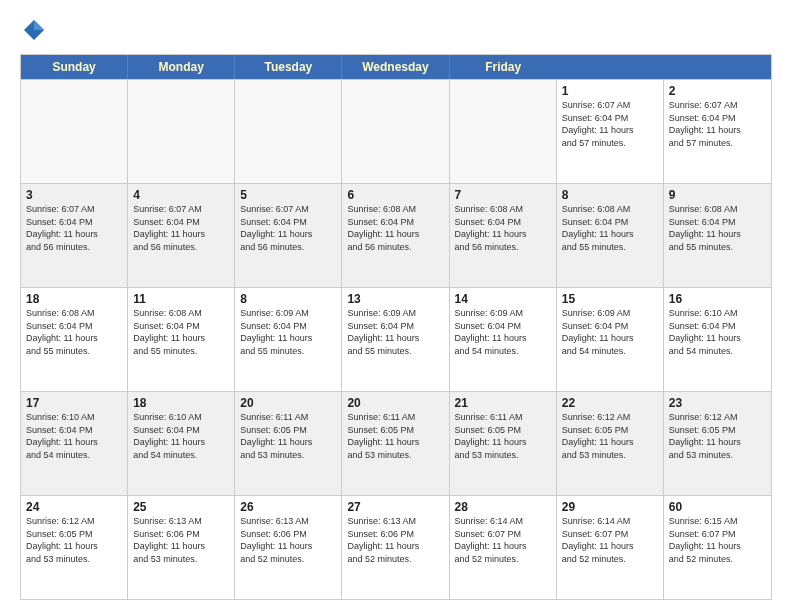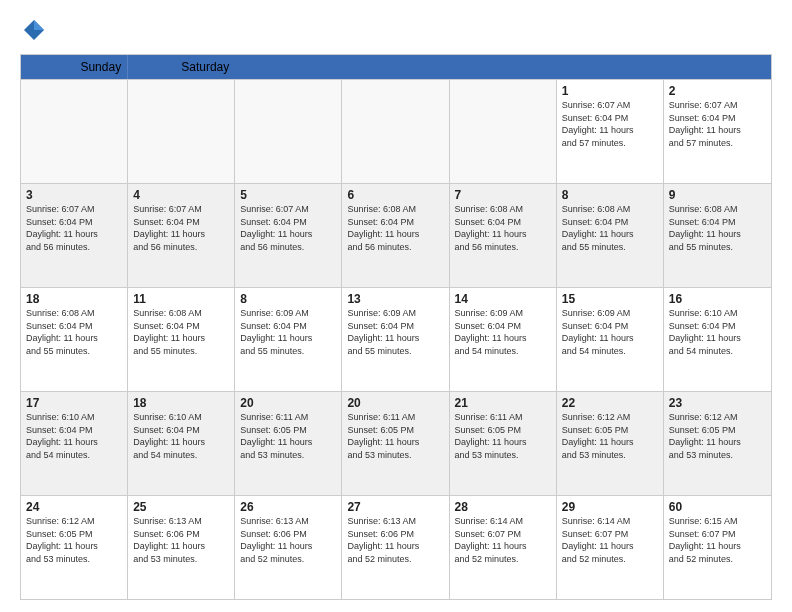--- a/index.html
+++ b/index.html
@@ -65,25 +65,25 @@
       display: flex;
       flex-direction: column;
       border: 1px solid #ccc;
     }
     .cal-header {
       display: grid;
       grid-template-columns: repeat(7, 1fr);
       background: #3a6bb5;
     }
     .cal-header-cell {
-      color: #000000;
+      color: #fef9c3;
       font-size: 12px;
-      font-weight: normal;
+      font-weight: bold;
       padding: 5px 6px;
-      text-align: right;
+      text-align: center;
       border-right: 1px solid #5580c4;
     }
     .cal-header-cell:last-child { border-right: none; }
     .cal-body {
       flex: 1;
       display: flex;
       flex-direction: column;
     }
     .cal-row {
       display: grid;
@@ -132,21 +132,24 @@
     </div>
     <div class="title-area">
       <div class="month-title"></div>
       <div class="location"></div>
     </div>
   </div>
 
   <div class="calendar">
     <div class="cal-header">
     <div class="cal-header-cell">Sunday</div>
-        <div class="cal-header-cell">Saturday</div>
+        <div class="cal-header-cell">Monday</div>
+        <div class="cal-header-cell">Tuesday</div>
+        <div class="cal-header-cell">Wednesday</div>
+        <div class="cal-header-cell">Friday</div>
       </div>
     <div class="cal-body">
     <div class="cal-row">
           <div class="cal-cell empty"></div>
           <div class="cal-cell empty"></div>
           <div class="cal-cell empty"></div>
           <div class="cal-cell empty"></div>
           <div class="cal-cell empty"></div>
           <div class="cal-cell">
             <span class="day-num">1</span>

